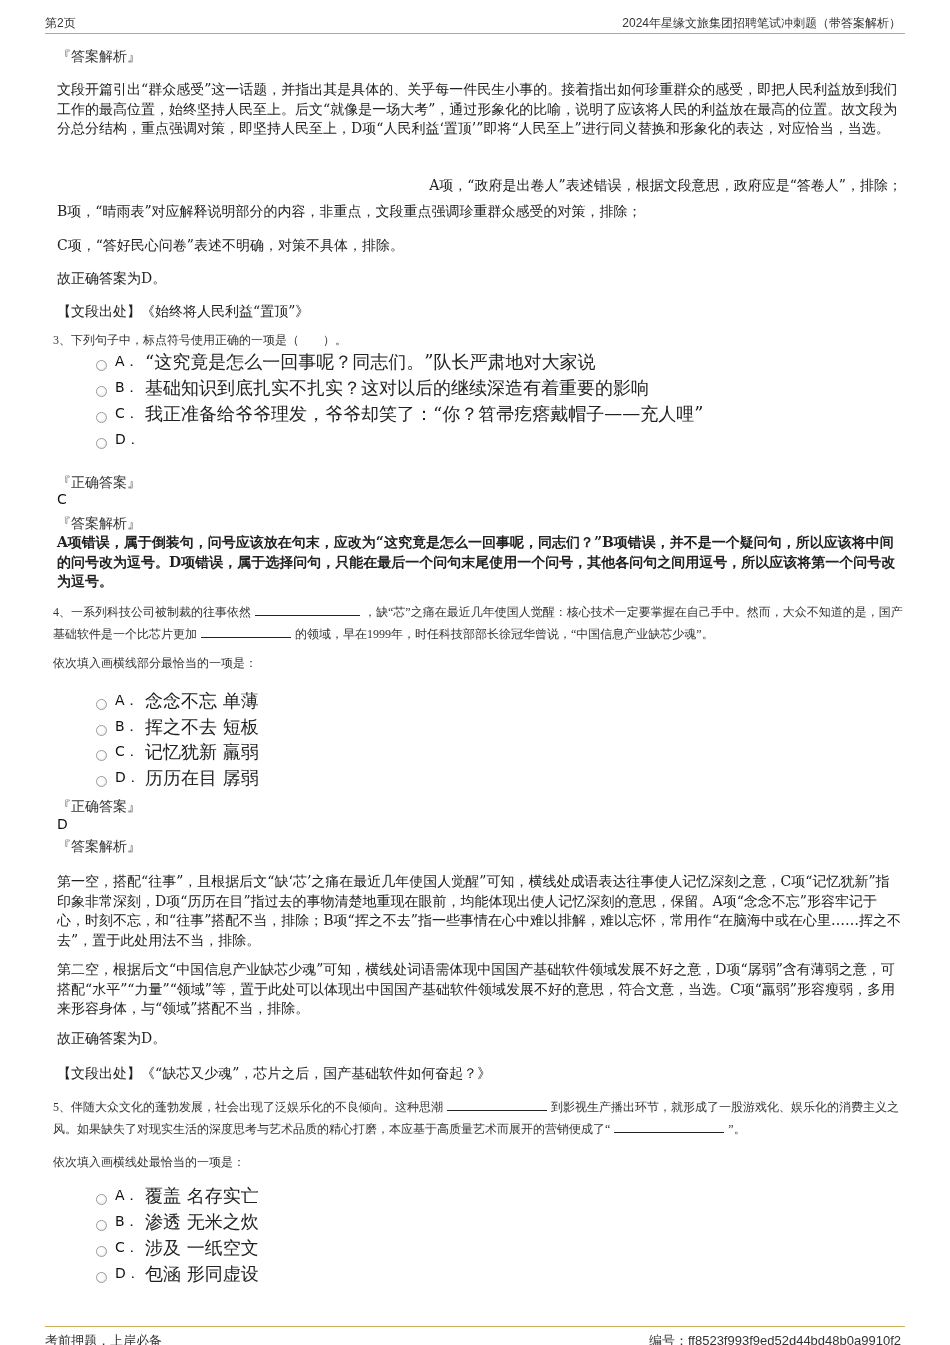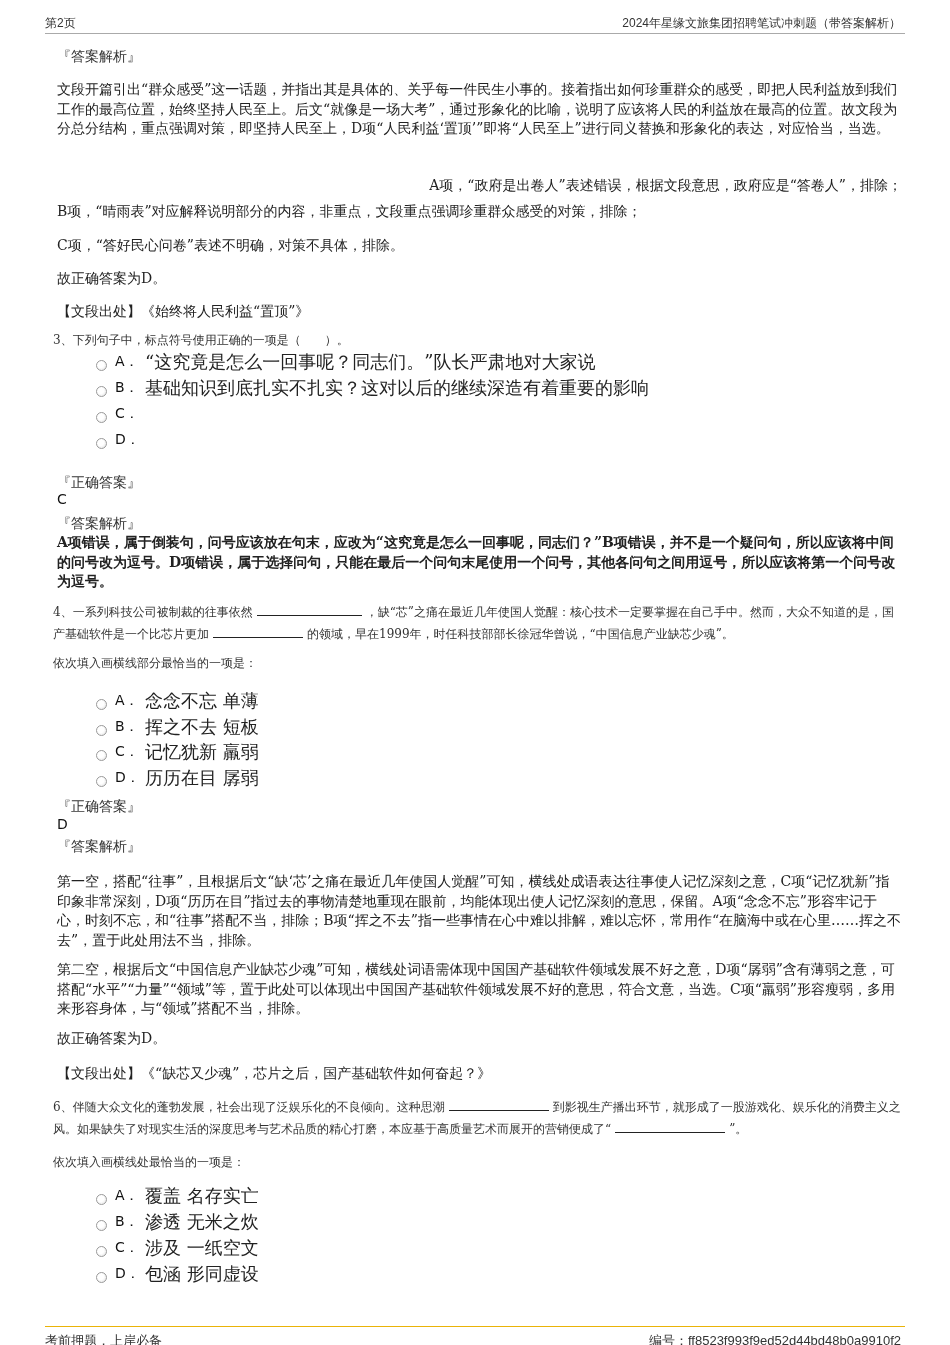--- a/index.html
+++ b/index.html
@@ -7,21 +7,21 @@
     body { font-family: "DejaVu Serif", "Liberation Serif", serif; color: #222; position: relative; }
 
     .header { position: absolute; left: 45px; right: 45px; top: 12px; height: 22px; border-bottom: 1px solid #aaa; font-family: "Liberation Sans", "DejaVu Sans", sans-serif; font-size: 12px; color: #333; }
     .header .left { position: absolute; left: 0; top: 3px; }
     .header .right { position: absolute; right: 4px; top: 3px; }
 
     .footer { position: absolute; left: 45px; right: 45px; top: 1310px; height: 24px; border-top: 1px solid #eab308; font-family: "Liberation Sans", "DejaVu Sans", sans-serif; font-size: 13px; color: #333; margin-top: 16px; }
     .footer .left { position: absolute; left: 0; top: 5px; }
     .footer .right { position: absolute; right: 4px; top: 5px; }
     .para { position: absolute; left: 57px; width: 845px; font-size: 14px; line-height: 19.5px; color: #222; }
-    .q { position: absolute; left: 53px; width: 850px; font-size: 12px; line-height: 22px; color: #333; }
+    .q { position: absolute; left: 53px; width: 850px; font-size: 12px; line-height: 22px; color: #333; font-family: Liberation Serif, serif; }
     .q .blank { display: inline-block; width: 105px; border-bottom: 1.5px solid #222; height: 14px; vertical-align: baseline; margin: 0 4px; }
     .q .blank.short { width: 90px; }
     .q .blank.long { width: 100px; }
     .q .blank.long2 { width: 110px; }
     .label { position: absolute; left: 57px; font-size: 14px; line-height: 20px; color: #333; text-align: right; }
     .ans { position: absolute; left: 57px; font-family: "DejaVu Sans", "Liberation Sans", sans-serif; font-size: 14px; color: #111; }
 
     .opt { position: absolute; left: 96px; height: 22px; display: flex; align-items: center; font-size: 14px; color: #222; }
     .radio { width: 11px; height: 11px; border-radius: 50%; border: 1px solid #9a9a9a; background: radial-gradient(circle at 40% 40%, #fff 40%, #ddd 100%); margin-right: 8px; margin-top: 6px; }
     .opt .letter { font-family: "DejaVu Sans", "Liberation Sans", sans-serif; font-size: 14px; width: 30px; color: #111; }
@@ -51,20 +51,21 @@
   <span class="text">“这究竟是怎么一回事呢？同志们。”队长严肃地对大家说</span>
 </div>
 <div class="opt" style="top:377px;">
   <span class="radio"></span>
   <span class="letter">B．</span>
   <span class="text">基础知识到底扎实不扎实？这对以后的继续深造有着重要的影响</span>
 </div>
 <div class="opt" style="top:403px;">
   <span class="radio"></span>
   <span class="letter">C．</span>
+  <span class="text">我正准备给爷爷理发，爷爷却笑了：“你？笤帚疙瘩戴帽子——充人哩”</span>
 </div>
 <div class="opt" style="top:429px;">
   <span class="radio"></span>
   <span class="letter">D．</span>
 </div>
 
 <div class="label" style="top:472px;">『正确答案』</div>
 <div class="ans" style="top:491px;">C</div>
 <div class="label" style="top:513px;">『答案解析』</div>
 <div class="para" style="top:533px;font-weight:bold;">A项错误，属于倒装句，问号应该放在句末，应改为“这究竟是怎么一回事呢，同志们？”B项错误，并不是一个疑问句，所以应该将中间的问号改为逗号。D项错误，属于选择问句，只能在最后一个问句末尾使用一个问号，其他各问句之间用逗号，所以应该将第一个问号改为逗号。</div>
@@ -97,21 +98,21 @@
 
 <div class="label" style="top:796px;">『正确答案』</div>
 <div class="ans" style="top:816px;">D</div>
 <div class="label" style="top:836px;">『答案解析』</div>
 <div class="para" style="top:872px;">第一空，搭配“往事”，且根据后文“缺‘芯’之痛在最近几年使国人觉醒”可知，横线处成语表达往事使人记忆深刻之意，C项“记忆犹新”指印象非常深刻，D项“历历在目”指过去的事物清楚地重现在眼前，均能体现出使人记忆深刻的意思，保留。A项“念念不忘”形容牢记于心，时刻不忘，和“往事”搭配不当，排除；B项“挥之不去”指一些事情在心中难以排解，难以忘怀，常用作“在脑海中或在心里……挥之不去”，置于此处用法不当，排除。</div>
 <div class="para" style="top:960px;">第二空，根据后文“中国信息产业缺芯少魂”可知，横线处词语需体现中国国产基础软件领域发展不好之意，D项“孱弱”含有薄弱之意，可搭配“水平”“力量”“领域”等，置于此处可以体现出中国国产基础软件领域发展不好的意思，符合文意，当选。C项“羸弱”形容瘦弱，多用来形容身体，与“领域”搭配不当，排除。</div>
 <div class="para" style="top:1029px;">故正确答案为D。</div>
 <div class="para" style="top:1064px;">【文段出处】《“缺芯又少魂”，芯片之后，国产基础软件如何奋起？》</div>
 
 <div class="q" style="top:1096px;">
-  <span>6、伴随大众文化的蓬勃发展，社会出现了泛娱乐化的不良倾向。这种思潮</span><span class="blank long"></span><span>到影视生产播出环节，就形成了一股游戏化、娱乐化的消费主义之风。如果缺失了对现实生活的深度思考与艺术品质的精心打磨，本应基于高质量艺术而展开的营销便成了“</span><span class="blank long2"></span><span>”。</span>
+  <span>5、伴随大众文化的蓬勃发展，社会出现了泛娱乐化的不良倾向。这种思潮</span><span class="blank long"></span><span>到影视生产播出环节，就形成了一股游戏化、娱乐化的消费主义之风。如果缺失了对现实生活的深度思考与艺术品质的精心打磨，本应基于高质量艺术而展开的营销便成了“</span><span class="blank long2"></span><span>”。</span>
 </div>
 <div class="q" style="top:1151px;">依次填入画横线处最恰当的一项是：</div>
 
 <div class="opt" style="top:1185px;">
   <span class="radio"></span>
   <span class="letter">A．</span>
   <span class="text">覆盖 名存实亡</span>
 </div>
 <div class="opt" style="top:1211px;">
   <span class="radio"></span>

